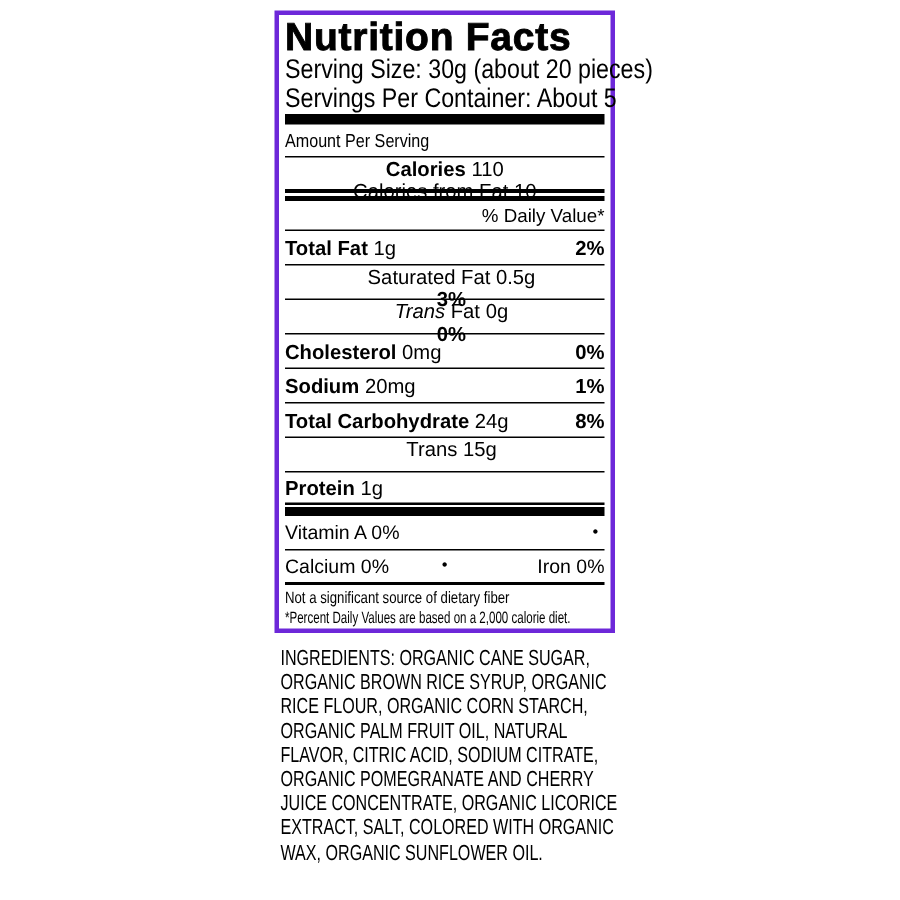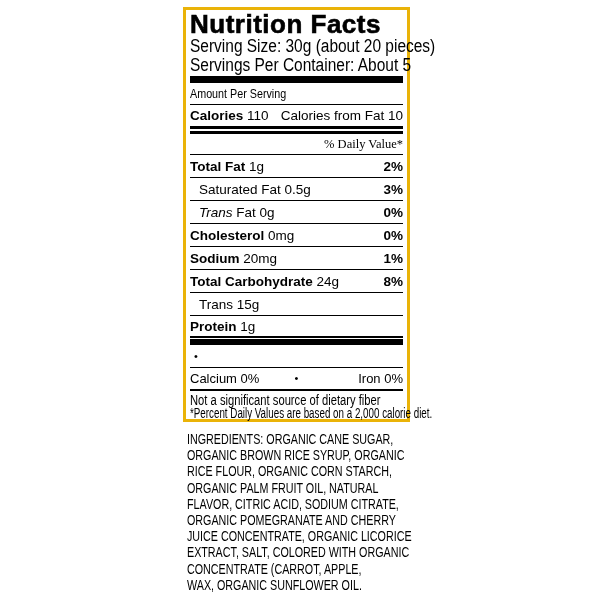--- a/index.html
+++ b/index.html
@@ -4,46 +4,46 @@
 <style>
   html,body { margin:0; padding:0; }
   body {
     width:600px; height:600px; position:relative;
     background:#ffffff; color:#000;
     font-family:"Liberation Sans","DejaVu Sans",sans-serif;
     overflow:hidden;
   }
   .nf-box {
     position:absolute; left:183px; top:7px; width:227px; height:415px;
-    box-sizing:border-box; border:3px solid #eab308; padding:1px 4px;
+    box-sizing:border-box; border:3px solid #6d28d9; padding:1px 4px;
     background:#fff;
   }
   .nf-title {
     font-size:26px; font-weight:900; line-height:27px; white-space:nowrap;
     letter-spacing:0.5px; -webkit-text-stroke:0.6px #000;
   }
   .serv { font-size:18px; line-height:13px; margin-top:2px; }
   .serv2 { margin-top:6px; }
   .cx { display:inline-block; white-space:nowrap; transform:scaleX(0.86); transform-origin:0 50%; }
   .bar-thick { height:7px; background:#000; margin-top:4px; }
   .aps { font-size:12.5px; font-weight:normal; padding:4px 0 3px; border-bottom:1.5px solid #000; }
-  .cal-row { display:flex; justify-content:space-between; align-items:center; font-size:13.5px; height:21px; }
+  .cal-row { display:flex; justify-content:space-between; align-items:center; font-size:13.5px; height:21px;flex-direction:column; }
   .bar-double { height:8px; background:linear-gradient(to bottom,#000 0 37%,#fff 37% 60%,#000 60% 100%); }
-  .dv-head { text-align:right; font-size:12.5px; padding:3px 0 2px; border-bottom:1.5px solid #000;font-family:Liberation Serif, serif; }
+  .dv-head { text-align:right; font-size:12.5px; padding:3px 0 2px; border-bottom:1.5px solid #000; }
   .nrow { display:flex; justify-content:space-between; align-items:center; height:22px; border-bottom:1.5px solid #000; font-size:13.5px; }
-  .nrow.indent { padding-left:9px; }
+  .nrow.indent { padding-left:9px;flex-direction:column; }
   .nrow.norule { border-bottom:none; height:20px; }
   .b { font-weight:bold; }
   .bar-protein { height:9px; background:linear-gradient(to bottom,#000 0 18%,#fff 18% 34%,#000 34% 100%); }
   .mrow { display:flex; align-items:center; font-size:13px; height:21.5px; border-bottom:1.5px solid #000; }
   .mrow:last-child { border-bottom:2.5px solid #000;align-items:center; }
   .mrow .ml { flex:1; text-align:left; }
   .mrow .mb { width:12px; text-align:center; font-size:11px; }
   .mrow .mr { flex:1; text-align:right; }
-  .footnotes { padding-top:3px; font-size:14px; line-height:12.5px; }
+  .footnotes { padding-top:3px; font-size:11px; line-height:12.5px; }
   .fl .cxf { display:inline-block; white-space:nowrap; transform-origin:0 50%; }
   .fl:nth-child(1) .cxf { transform:scaleX(0.80); }
   .fl:nth-child(2) .cxf { transform:scaleX(0.70); }
   .ingredients { position:absolute; left:187px; top:431px; width:230px; font-size:14.5px; line-height:16.2px; }
   .iline .cxi { display:inline-block; white-space:nowrap; transform:scaleX(0.74); transform-origin:0 50%; }
 </style>
 </head>
 <body>
 
 <div class="nf-box">
@@ -103,20 +103,21 @@
       <div class="nrow norule">
         <span><span class="b">Protein</span> 1g</span>
         <span class="b"></span>
       </div>
     </div>
 
   <div class="bar-protein"></div>
 
   <div>
       <div class="mrow">
+        <span class="ml">Vitamin A 0%</span>
         <span class="mb">•</span>
       </div>
       <div class="mrow">
         <span class="ml">Calcium 0%</span>
         <span class="mb">•</span>
         <span class="mr">Iron 0%</span>
       </div>
     </div>
 
   <div class="footnotes">
@@ -127,15 +128,14 @@
 
 <div class="ingredients">
     <div class="iline"><span class="cxi">INGREDIENTS: ORGANIC CANE SUGAR,</span></div>
     <div class="iline"><span class="cxi">ORGANIC BROWN RICE SYRUP, ORGANIC</span></div>
     <div class="iline"><span class="cxi">RICE FLOUR, ORGANIC CORN STARCH,</span></div>
     <div class="iline"><span class="cxi">ORGANIC PALM FRUIT OIL, NATURAL</span></div>
     <div class="iline"><span class="cxi">FLAVOR, CITRIC ACID, SODIUM CITRATE,</span></div>
     <div class="iline"><span class="cxi">ORGANIC POMEGRANATE AND CHERRY</span></div>
     <div class="iline"><span class="cxi">JUICE CONCENTRATE, ORGANIC LICORICE</span></div>
     <div class="iline"><span class="cxi">EXTRACT, SALT, COLORED WITH ORGANIC</span></div>
-    <div class="iline"><span class="cxi">CONCENTRATE (CARROT, APPLE,</span></div>
     <div class="iline"><span class="cxi">WAX, ORGANIC SUNFLOWER OIL.</span></div>
   </div>
 
 </body></html>

